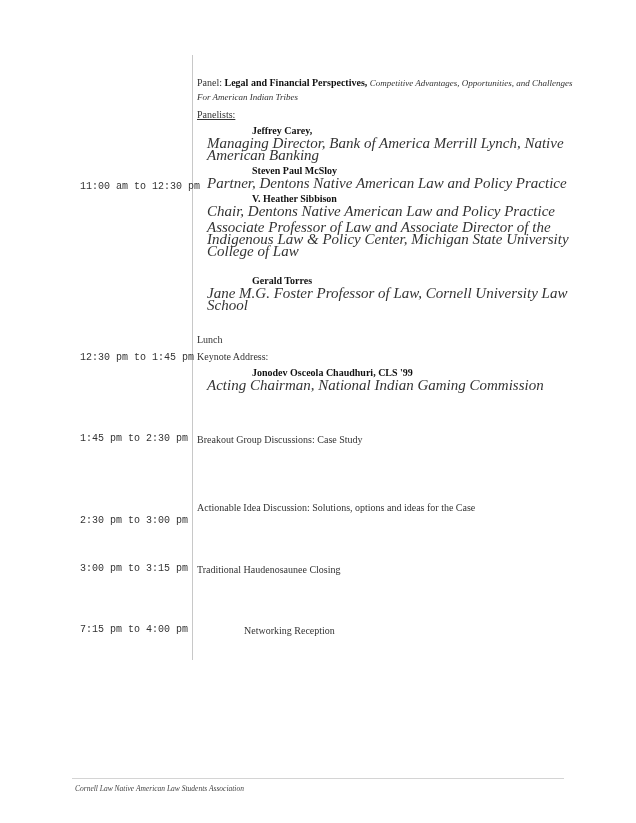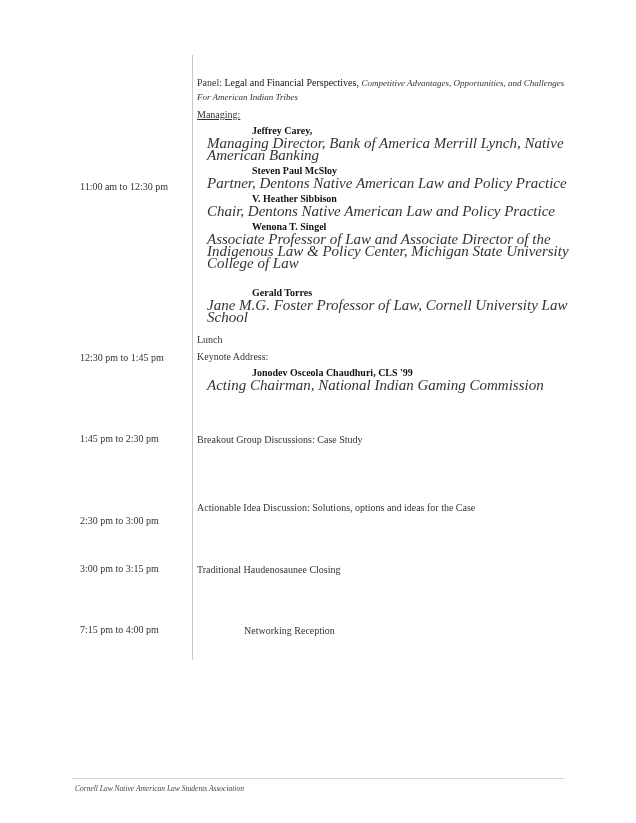--- a/index.html
+++ b/index.html
@@ -1,22 +1,22 @@
 <!DOCTYPE html>
 <html><head>
 <meta charset="utf-8">
 <style>
   html, body { margin: 0; padding: 0; background: #ffffff; }
   body { width: 636px; height: 823px; position: relative; overflow: hidden;
          font-family: "Liberation Serif", "DejaVu Serif", serif; color: #222; }
   .vline { position: absolute; left: 192px; top: 55px; width: 1px; height: 605px; background: #c8c8c8; }
-  .time { position: absolute; left: 80px; font-size: 10px; color: #333; white-space: nowrap; }
+  .time { position: absolute; left: 80px; font-size: 10px; color: #333; white-space: nowrap; font-family: Liberation Mono, monospace; }
   .col { position: absolute; left: 197px; width: 380px; font-size: 10px; color: #333; }
   .line { line-height: 13px; }
-  .b { font-weight: normal; color: #111; }
+  .b { font-weight: bold; color: #111; }
   .i { font-style: italic; font-size: 9px; color: #333; }
   .u { text-decoration: underline; }
   .indent { padding-left: 10px; }
   .pname { font-weight: bold; font-size: 10px; color: #111; line-height: 12px; margin-left: 45px; }
   .prole { font-style: italic; font-size: 15px; color: #333; line-height: 12px; }
   .gap4 { height: 4px; }
   .footer-rule { position: absolute; left: 72px; top: 778px; width: 492px; height: 1px; background: #d4d4d4; }
   .footer { position: absolute; left: 75px; top: 784px; font-size: 7.5px; font-style: italic; color: #444; }
 </style>
 </head>
@@ -25,40 +25,39 @@
 <div class="vline"></div>
 
 <div class="time" style="top:181px;">11:00 am to 12:30 pm</div>
 <div class="col" style="top:76px;">
   <div class="line">
     <span>Panel:</span>
     <span class="b">Legal and Financial Perspectives,</span>
     <span class="i">Competitive Advantages, Opportunities, and Challenges For American Indian Tribes</span>
   </div>
   <div class="gap4"></div>
-  <div class="line u">Managing:</div>
+  <div class="line u">Panelists:</div>
   <div class="gap4"></div>
   <div class="indent">
     <div>
       <div class="pname">Jeffrey Carey,</div>
       <div class="prole">Managing Director, Bank of America Merrill Lynch, Native American Banking</div>
     </div>
     <div class="gap4"></div>
     <div>
       <div class="pname">Steven Paul McSloy</div>
       <div class="prole">Partner, Dentons Native American Law and Policy Practice</div>
     </div>
     <div class="gap4"></div>
     <div>
       <div class="pname">V. Heather Sibbison</div>
       <div class="prole">Chair, Dentons Native American Law and Policy Practice</div>
     </div>
     <div class="gap4"></div>
     <div>
-      <div class="pname">Wenona T. Singel</div>
       <div class="prole">Associate Professor of Law and Associate Director of the Indigenous Law &amp; Policy Center, Michigan State University College of Law</div>
     </div>
   </div>
   <div style="height:14px;"></div>
   <div class="gap4"></div>
   <div class="indent">
     <div class="pname">Gerald Torres</div>
     <div class="prole">Jane M.G. Foster Professor of Law, Cornell University Law School</div>
   </div>
 </div>

